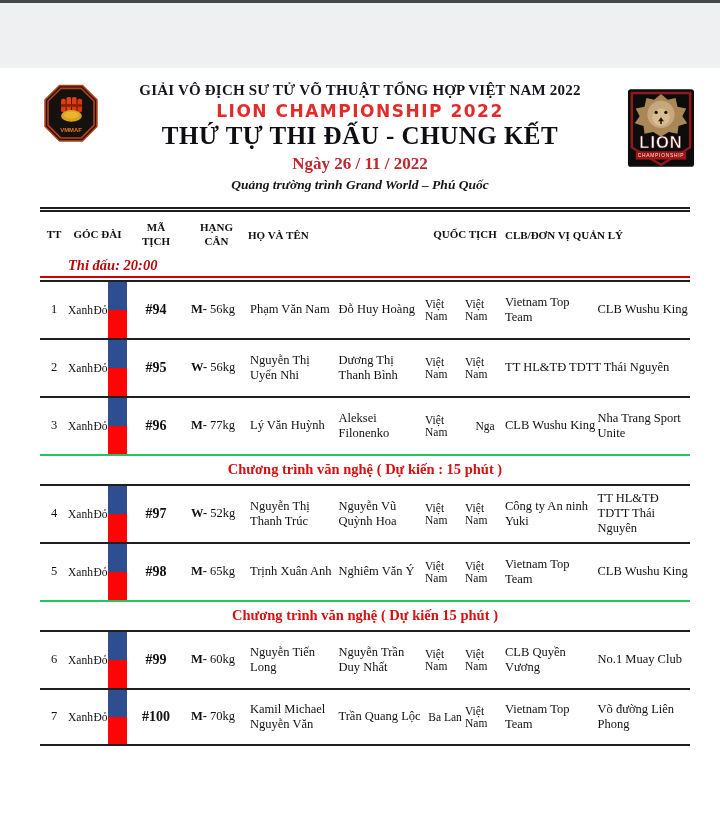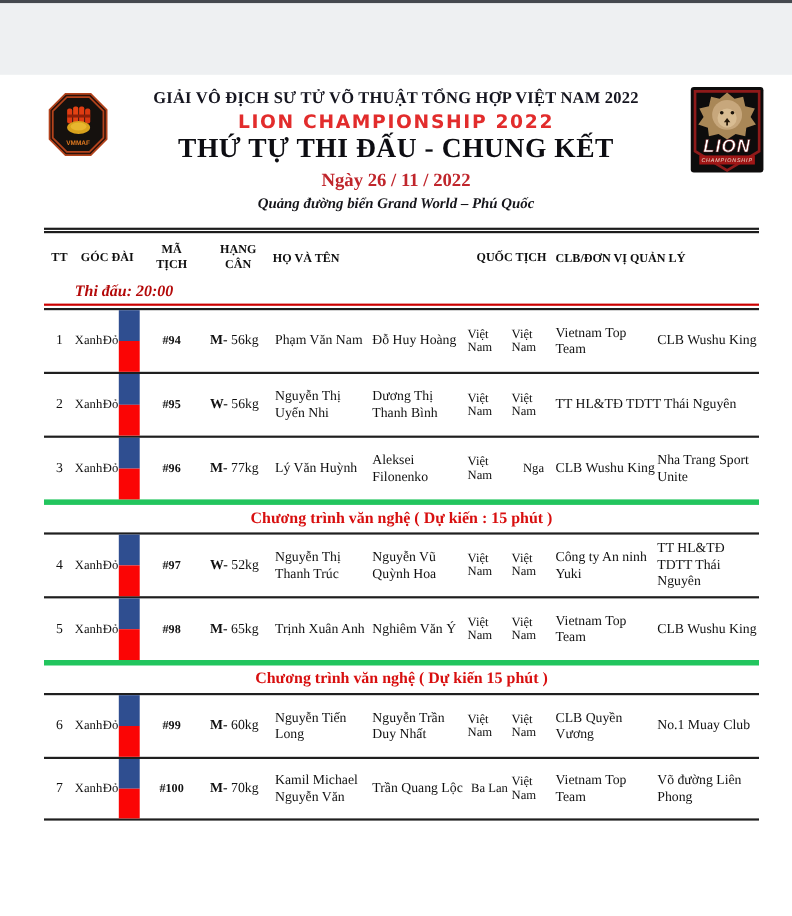--- a/index.html
+++ b/index.html
@@ -5,21 +5,21 @@
   * { margin:0; padding:0; box-sizing:border-box; }
   body { width:720px; height:833px; overflow:hidden; background:#fff; }
   .page { width:720px; height:833px; position:relative; background:#fff;
           font-family:"Liberation Serif","DejaVu Serif",serif; color:#111; }
   .edge-strip { height:3px; background:#45494f; }
   .topbar { height:65px; background:#eef0f2; }
 
   
   .header { position:relative; padding-top:14px; text-align:center; }
   .logo-left  { position:absolute; left:42px;  top:14px; }
-  .logo-right { position:absolute; right:25px; top:10px;font-style:italic; }
+  .logo-right { position:absolute; right:25px; top:20px; }
   .t1 { font-size:15px; font-weight:bold; color:#15151f; letter-spacing:.2px; }
   .t2 { font-size:17px; font-weight:bold; color:#e22c2c;
         font-family:"DejaVu Sans","Liberation Sans",sans-serif; letter-spacing:1.5px; margin-top:2px; }
   .t3 { font-size:25px; font-weight:bold; color:#0d0d12; letter-spacing:.5px; margin-top:1px; }
   .t4 { font-size:17px; font-weight:bold; color:#c0262c; margin-top:4px; }
   .t5 { font-size:13.5px; font-weight:bold; font-style:italic; color:#15151a; margin-top:3px; }
 
   
   .doc-table { width:650px; margin-left:40px; margin-top:14px; }
   .grid8 { display:grid; grid-template-columns:28px 40px 19px 58px 63px 177px 80px 185px; }
@@ -33,29 +33,29 @@
                    padding:3px 0 2px 28px; border-bottom:2px solid #cc0000; }
   .rows { margin-top:2px; }
   .mrow { height:58px; border-top:2px solid #1f1f1f; }
   .mrow:last-child { border-bottom:2px solid #1f1f1f; }
   .tt   { align-self:center; justify-self:center; font-size:12.5px; }
   .corner-cell { display:flex; flex-direction:row; height:100%; }
   .corner-lbl  { flex:1; display:flex; align-items:center; justify-content:center; font-size:11.5px; }
   .bar { height:100%; width:19px; display:flex; flex-direction:column; }
   .bar .b { flex:1; background:#2f4e90; }
   .bar .r { flex:1; background:#fb0505; }
-  .code { align-self:center; justify-self:center; font-weight:bold; font-size:11px; }
+  .code { align-self:center; justify-self:center; font-weight:bold; font-size:14px; }
   .wt   { align-self:center; font-size:12.5px; padding-left:6px; }
   .wt b { font-weight:bold; }
   .twoline { display:flex; height:100%; }
   .twoline > div { flex:1; display:flex; align-items:center; }
   .names > div { justify-content:flex-start; font-size:12.5px; padding-left:2px; }
   .nats  > div { justify-content:center; font-size:11.5px; }
   .clubs > div { justify-content:flex-start; font-size:12.5px; }
-  .intermission { height:30px; border-top:5px solid #22c55e; display:flex; align-items:center;
+  .intermission { height:30px; border-top:2px solid #22c55e; display:flex; align-items:center;
                   justify-content:center; color:#d80f0f; font-weight:bold; font-size:14.5px; }
 </style>
 </head>
 <body>
 
 <div class="page">
   <div class="edge-strip"></div>
   <div class="topbar"></div>
 
   <div class="header">
@@ -92,21 +92,21 @@
         <text x="35" y="62" text-anchor="middle" font-size="17" font-weight="bold" fill="#ffffff" stroke="#5a0f0f" stroke-width="0.6" letter-spacing="1" font-family="Liberation Sans, sans-serif">LION</text>
         <rect x="9" y="65" width="52" height="8.5" fill="#a01616"></rect>
         <text x="35" y="71.3" text-anchor="middle" font-size="5" letter-spacing="0.8" fill="#efe2cf" font-family="Liberation Sans, sans-serif">CHAMPIONSHIP</text>
       </svg>
     </div>
 
     <div class="t1">GIẢI VÔ ĐỊCH SƯ TỬ VÕ THUẬT TỔNG HỢP VIỆT NAM 2022</div>
     <div class="t2">LION CHAMPIONSHIP 2022</div>
     <div class="t3">THỨ TỰ THI ĐẤU - CHUNG KẾT</div>
     <div class="t4">Ngày 26 / 11 / 2022</div>
-    <div class="t5">Quảng đường biển Grand World – Phú Quốc</div>
+    <div class="t5">Quảng trường trình Grand World – Phú Quốc</div>
   </div>
 
   <div class="doc-table">
 
     <div class="thead grid8">
       <div class="h-center">TT</div>
       <div class="h-center h-span2">GÓC ĐÀI</div>
       <div class="h-center">
         <div>MÃ</div>
           <div>TỊCH</div>

